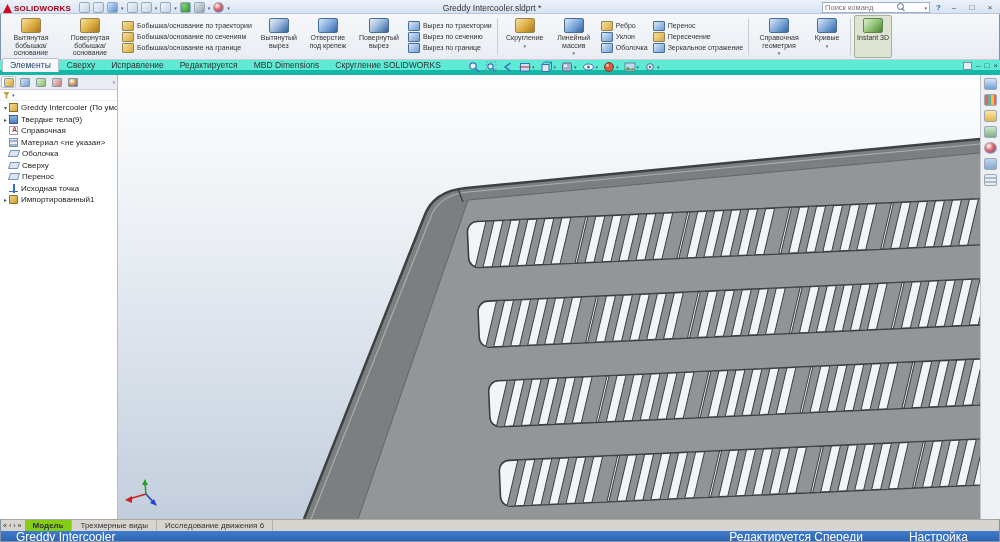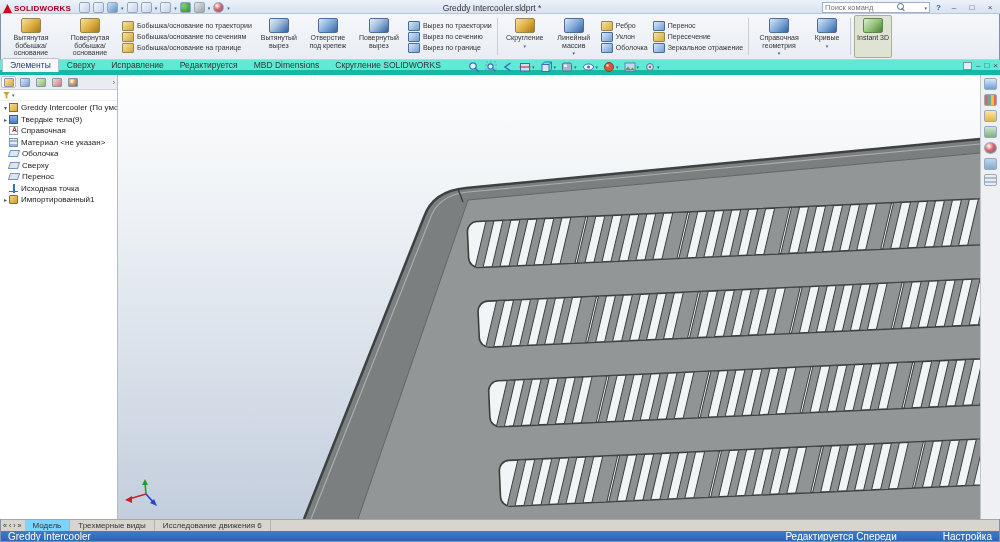--- a/index.html
+++ b/index.html
@@ -97,24 +97,24 @@
   .ri3{background:linear-gradient(#fbe7a0,#e3b64b)}
   .ri4{background:linear-gradient(#cfe6cf,#7fb07f)}
   .ri5{background:radial-gradient(circle at 35% 30%,#fff,#e06060 45%,#3a6fc0);border-radius:50%}
   .ri6{background:linear-gradient(#bcd6ee,#88a9cc)}
   .ri7{background:repeating-linear-gradient(0deg,#e9edf2 0 2px,#aebdcd 2px 4px)}
 
   
   .bottomtabs{height:12px;background:#d8d5cf;border-top:1px solid #a9a69f;display:flex;align-items:stretch;font-size:8px}
   .bt-nav{display:flex;align-items:center;padding:0 3px;gap:2px;color:#333;font-size:7px}
   .btab{display:flex;align-items:center;padding:0 8px;border-right:1px solid #b5b2ab;color:#333;white-space:nowrap}
-  .btab.active{background:#7dd3fc;font-weight:normal}
-  .statusbar{height:11px;background:linear-gradient(#3f7ccb,#2b62b0);color:#fff;display:flex;align-items:center;font-size:10px;padding:0 8px}
+  .btab.active{background:#84cc16;font-weight:bold}
+  .statusbar{height:11px;background:linear-gradient(#3f7ccb,#2b62b0);color:#fff;display:flex;align-items:center;font-size:12px;padding:0 16px}
   .sb-mode{margin-left:auto;margin-right:46px}
-  .sb-right{}
+  .sb-right{margin-right:16px}
 </style>
 </head>
 <body>
 
 <div class="titlebar">
   <div class="logo">
     <span class="logo-mark"></span>
     <span class="logo-text">SOLIDWORKS</span>
   </div>
   <div class="qa-row">

